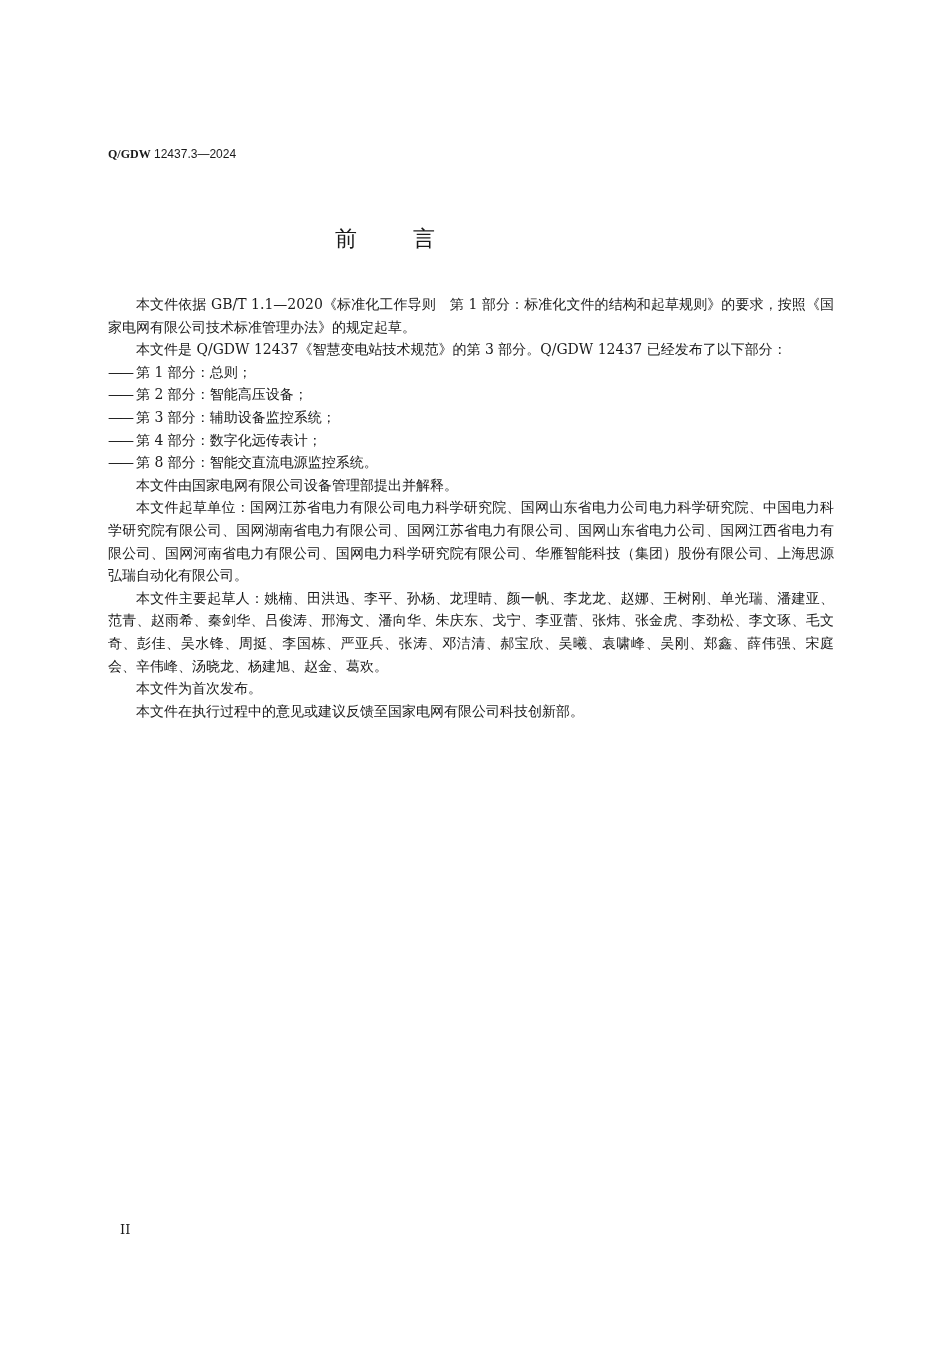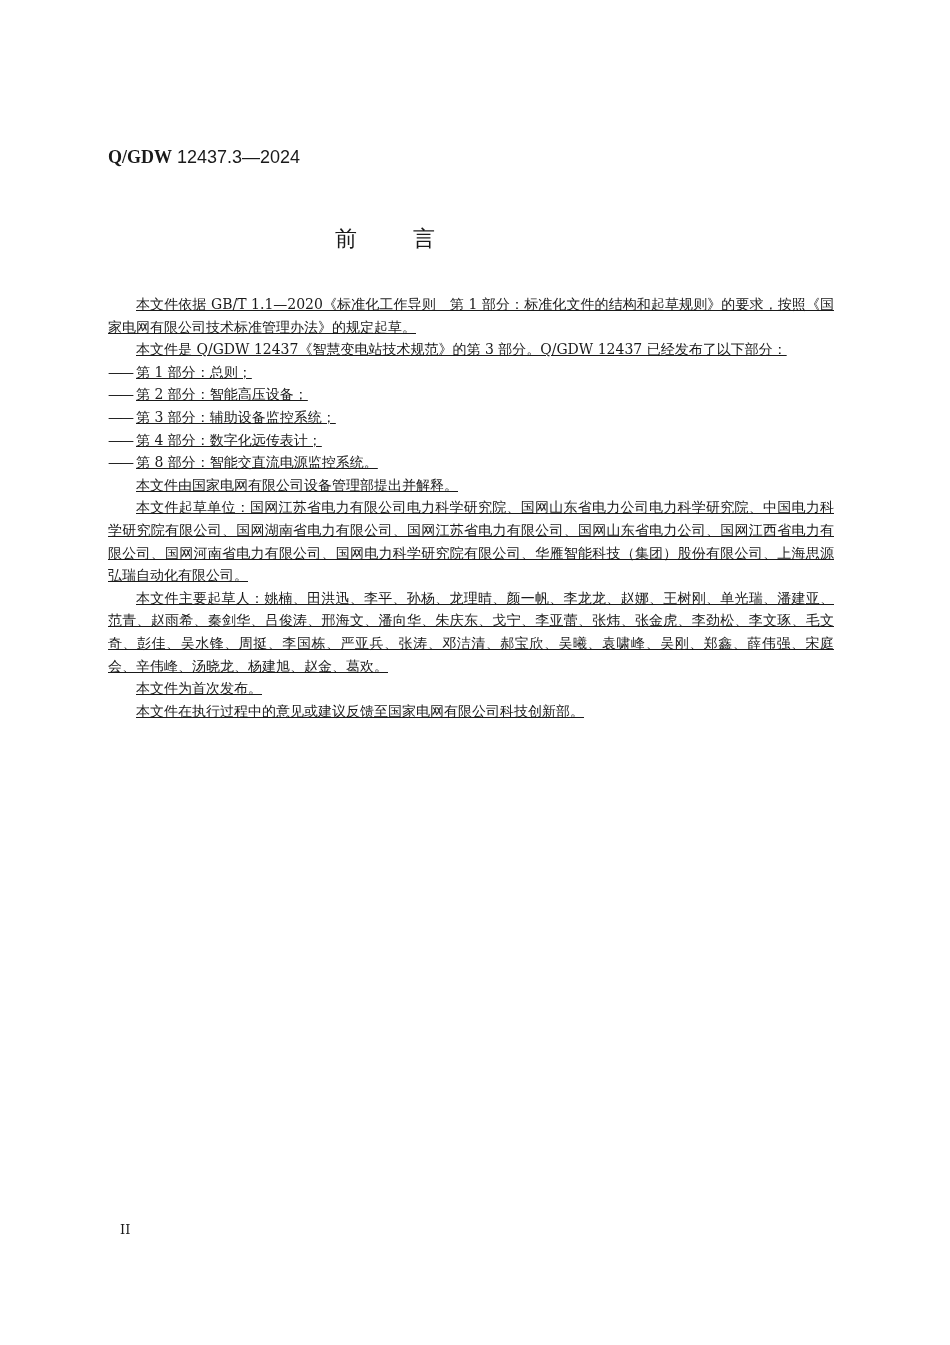--- a/index.html
+++ b/index.html
@@ -1,25 +1,25 @@
 <!DOCTYPE html>
 <html><head>
 <meta charset="utf-8">
 <style>
   html, body { margin: 0; padding: 0; background: #ffffff; }
   body { width: 950px; height: 1345px; position: relative; overflow: hidden;
          font-family: "DejaVu Serif", "Liberation Serif", serif; color: #1a1a1a; }
-  .doc-code { position: absolute; left: 108px; top: 147px; font-size: 18px;
+  .doc-code { position: absolute; left: 108px; top: 147px; font-size: 12px;
               font-family: "Liberation Sans", sans-serif; }
   .doc-code .bold { font-weight: bold; font-family: "Liberation Serif", serif; }
   .title { position: absolute; left: 0; width: 770px; top: 224px; text-align: center;
            font-family: "DejaVu Sans", sans-serif; font-size: 22px; letter-spacing: 0; }
   .title span { display: inline-block; margin: 0 28px; }
   .body { position: absolute; left: 108px; top: 293px; width: 726px;
-          font-size: 14px; line-height: 22.6px; text-decoration: underline; }
+          font-size: 14px; line-height: 22.6px; }
   .p { margin: 0; text-align: justify; }
   .indent { text-indent: 28px; }
   .list-item { padding-left: 0; text-indent: 0; }
   .dash { display:inline-block; width: 28px; letter-spacing: -2px; }
   .page-num { position: absolute; left: 120px; top: 1222px; font-size: 13px; }
 </style>
 </head>
 <body>
 
 <div class="doc-code">

